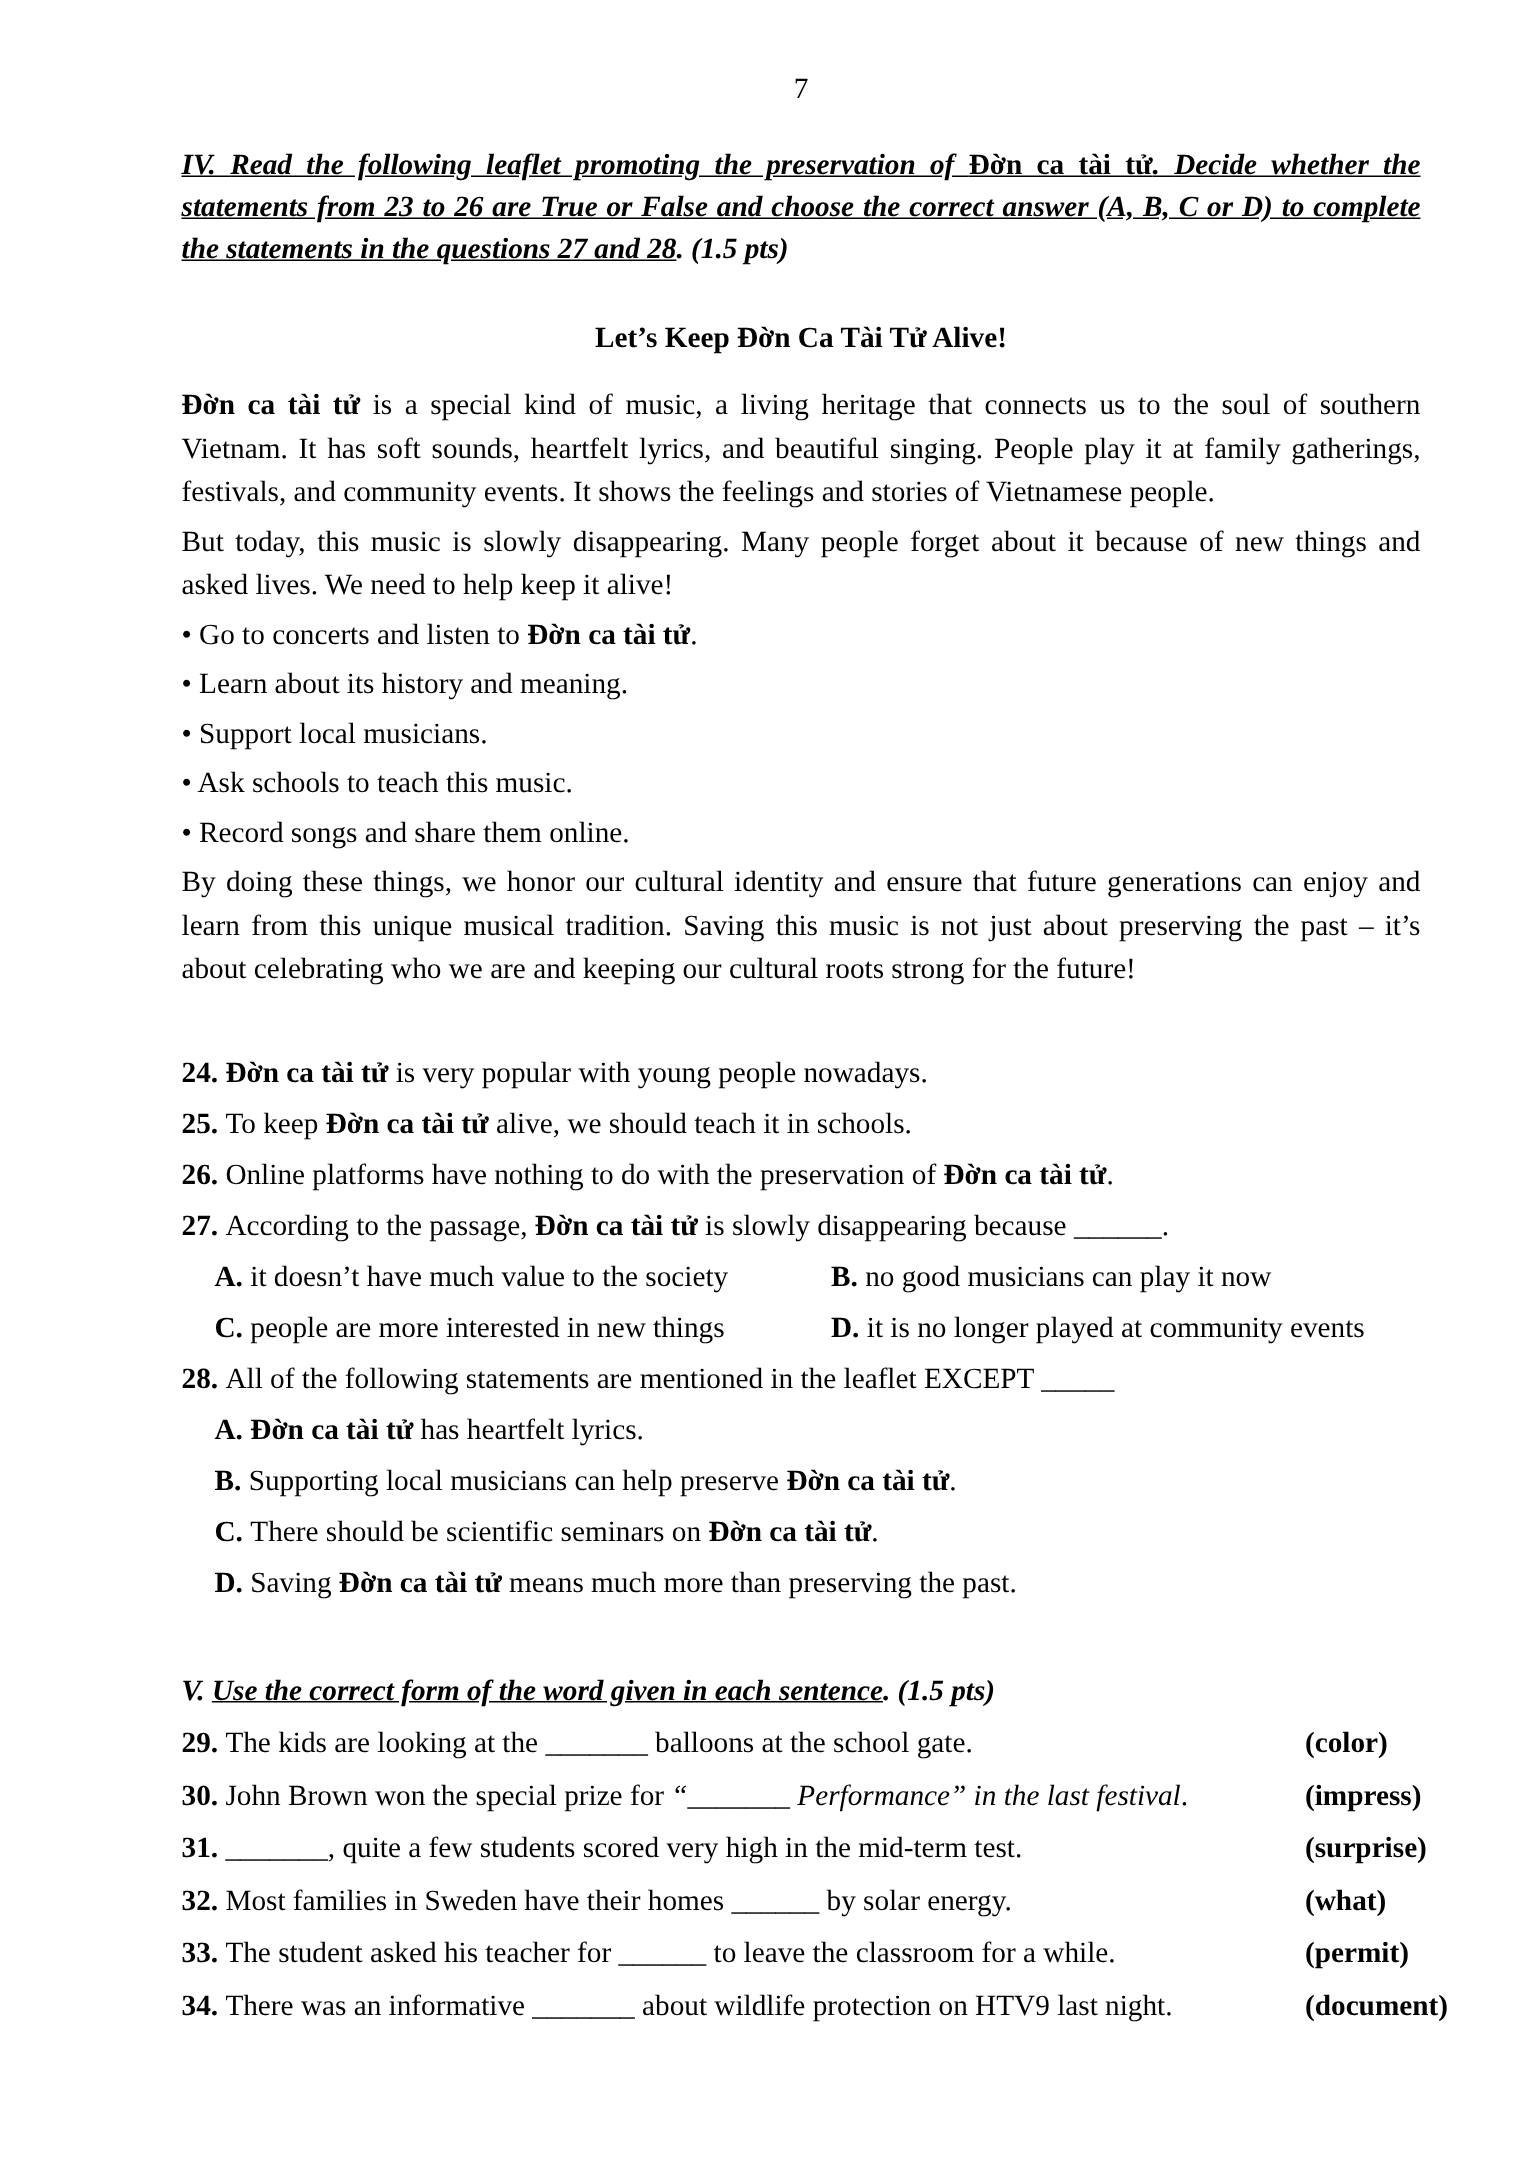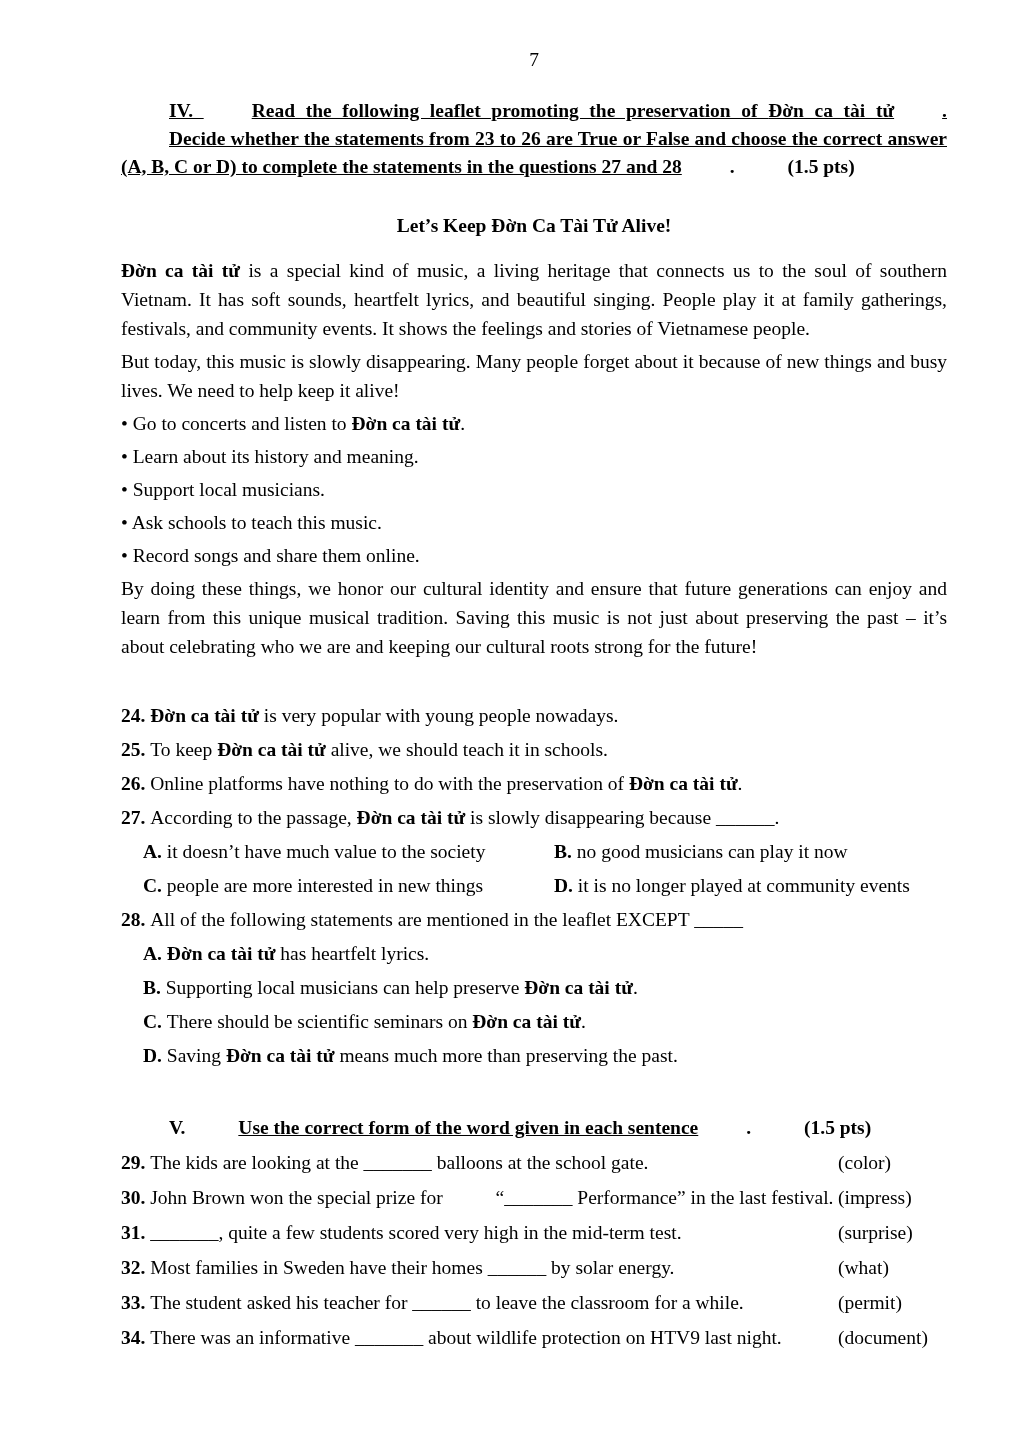--- a/index.html
+++ b/index.html
@@ -9,50 +9,50 @@
     margin:0 auto;
     background:#ffffff;
     box-sizing:border-box;
     padding:49px 73px 60px 121px;
     font-family:"Liberation Serif","DejaVu Serif",serif;
     font-size:19.5px;
     color:#000;
     line-height:29px;
   }
   .b{font-weight:bold;}
-  .i{margin-left:48px;}
+  .i{font-style:italic;}
   .u{text-decoration:underline;}
   .page-number{text-align:center;margin:0 0 26px 0;line-height:22px;}
   .section-header{text-align:justify;margin:0 0 28px 0;line-height:28px;}
   .leaflet-title{text-align:center;font-weight:bold;margin:30px 0 16px 0;}
   .para{text-align:justify;margin:0 0 4px 0;}
   .bullet{margin:0 0 4px 0;}
   .questions{margin-top:40px;}
   .q-line{margin:0 0 4px 0;line-height:30px;}
   .opt-row{display:flex;padding-left:22px;margin:0 0 4px 0;line-height:30px;}
   .opt-row .opt-left{flex:0 0 411px;}
   .opt-line{padding-left:22px;margin:0 0 4px 0;line-height:30px;}
   .section5{margin-top:42px;}
   .wf-item{display:flex;margin:0 0 4px 0;line-height:31px;}
   .wf-item .sentence{flex:0 0 717px;}
-  .wf-item .hint{font-weight:normal;white-space:nowrap;}
+  .wf-item .hint{font-weight:bold;white-space:nowrap;margin-left:32px;}
 </style>
 </head>
 <body>
 
 <div class="page">
 
   <div class="page-number">7</div>
 
   <p class="section-header"><span class="b i u">IV. </span><span class="b i u">Read the following leaflet promoting the preservation of </span><span class="b u">Đờn ca tài tử</span><span class="b i u">. </span><span class="b i u">Decide whether the statements from 23 to 26 are True or False and choose the correct answer (A, B, C or D) to complete the statements in the questions 27 and 28</span><span class="b i">. </span><span class="b i">(1.5 pts)</span></p>
 
   <div class="leaflet-title">Let’s Keep Đờn Ca Tài Tử Alive!</div>
 
   <p class="para"><span class="b">Đờn ca tài tử</span><span> is a special kind of music, a living heritage that connects us to the soul of southern Vietnam. It has soft sounds, heartfelt lyrics, and beautiful singing. People play it at family gatherings, festivals, and community events. It shows the feelings and stories of Vietnamese people.</span></p>
-  <p class="para"><span>But today, this music is slowly disappearing. Many people forget about it because of new things and busy lives. We need to help keep it alive!</span></p>
+  <p class="para"><span>But today, this music is slowly disappearing. Many people forget about it because of new things and asked lives. We need to help keep it alive!</span></p>
 
   <p class="bullet"><span>• Go to concerts and listen to </span><span class="b">Đờn ca tài tử</span><span>.</span></p>
   <p class="bullet"><span>• Learn about its history and meaning.</span></p>
   <p class="bullet"><span>• Support local musicians.</span></p>
   <p class="bullet"><span>• Ask schools to teach this music.</span></p>
   <p class="bullet"><span>• Record songs and share them online.</span></p>
 
   <p class="para"><span>By doing these things, we honor our cultural identity and ensure that future generations can enjoy and learn from this unique musical tradition. Saving this music is not just about preserving the past – it’s about celebrating who we are and keeping our cultural roots strong for the future!</span></p>
 
   <div class="questions">

